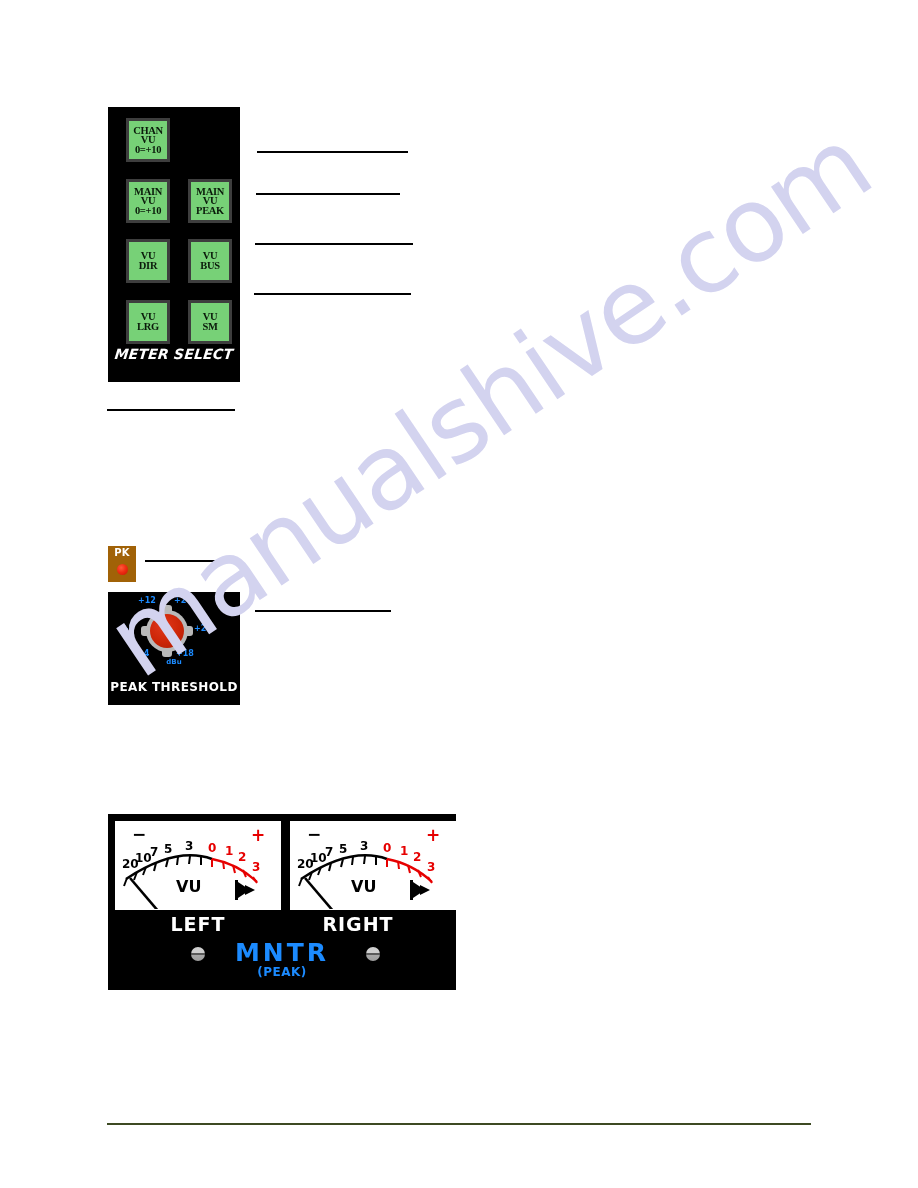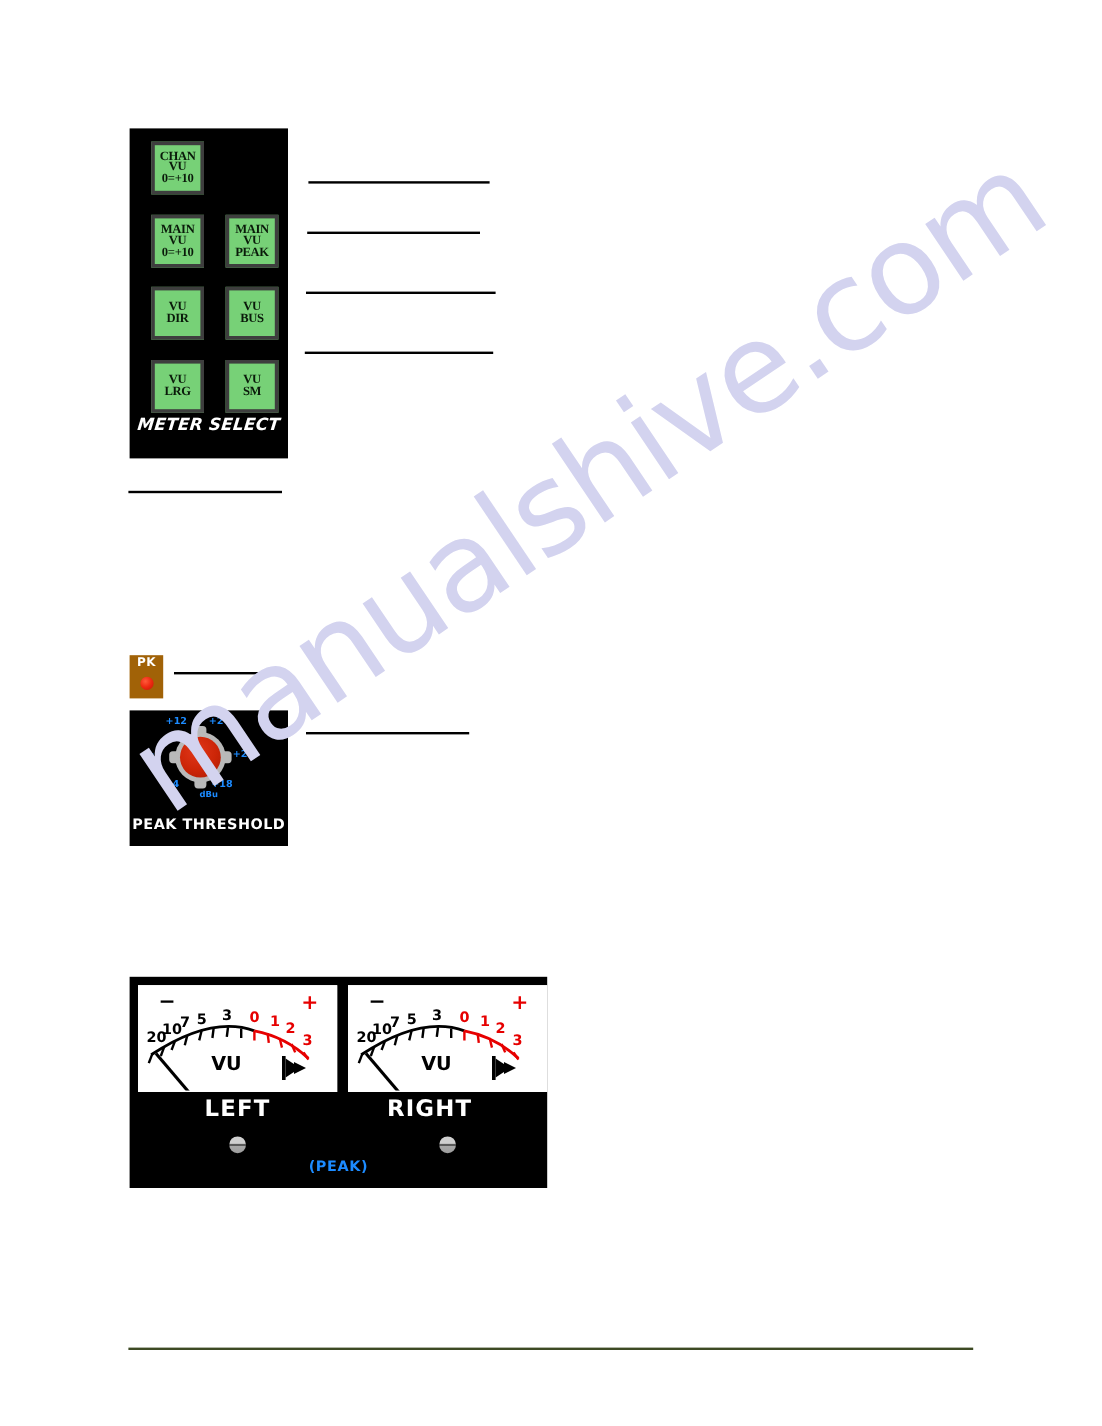--- a/index.html
+++ b/index.html
@@ -506,20 +506,21 @@
         </g>
       </svg>
     </div>
 
     <div class="vu-chlabel vu-chlabel-left">LEFT</div>
     <div class="vu-chlabel vu-chlabel-right">RIGHT</div>
 
     <div class="vu-screw vu-screw-left"></div>
     <div class="vu-screw vu-screw-right"></div>
 
+    <div class="vu-mntr">MNTR</div>
     <div class="vu-solo">(PEAK)</div>
   </div>
 
   <div class="callout" id="co1" style="left: 257px; top: 151px; width: 151px;"></div>
   <div class="callout" id="co2" style="left: 256px; top: 193px; width: 144px;"></div>
   <div class="callout" id="co3" style="left: 255px; top: 243px; width: 158px;"></div>
   <div class="callout" id="co4" style="left: 254px; top: 293px; width: 157px;"></div>
   <div class="callout" id="co5" style="left: 107px; top: 409px; width: 128px;"></div>
   <div class="callout" id="co6" style="left: 145px; top: 560px; width: 80px;"></div>
   <div class="callout" id="co7" style="left: 255px; top: 610px; width: 136px;"></div>

